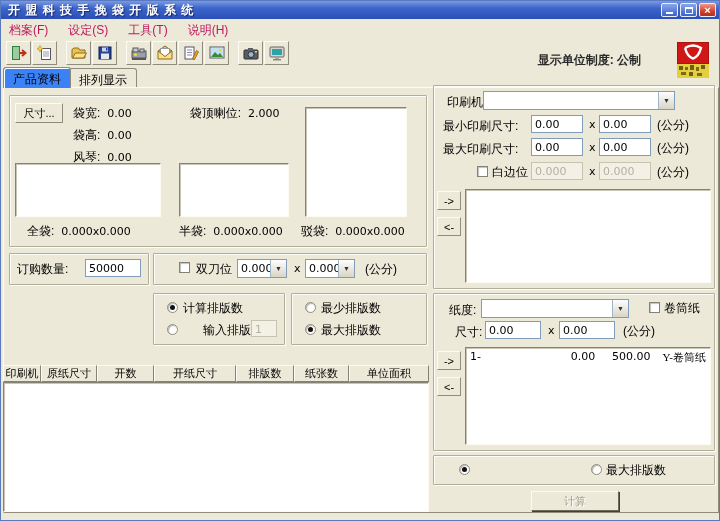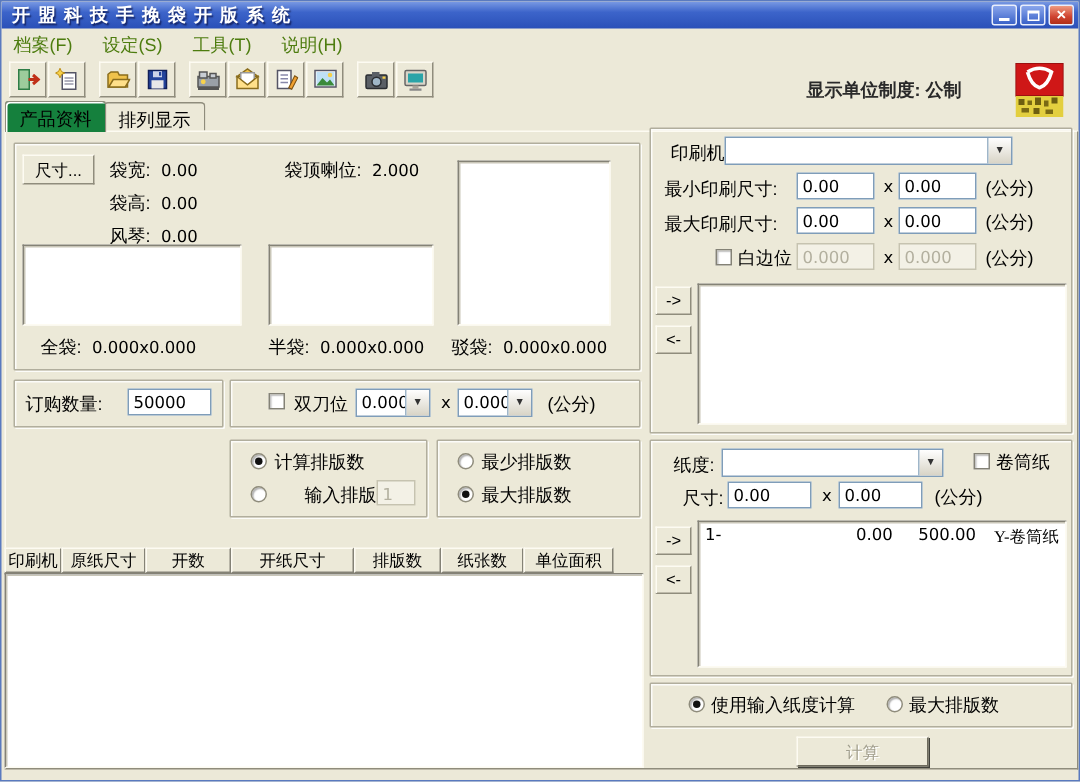--- a/index.html
+++ b/index.html
@@ -14,36 +14,36 @@
   .winbtns { position:absolute; right:3px; top:2px; display:flex; gap:2px; }
   .wbtn { width:17px; height:14px; border:1px solid #e9eefc; border-radius:2px;
     display:flex; align-items:flex-end; justify-content:center; }
   .wbtn.min,.wbtn.max { background:linear-gradient(#8aa6ec,#3a62c8); }
   .wbtn.close { background:linear-gradient(#ef9a80,#cf4230 60%,#b03018); }
   .minbar { width:7px; height:2px; background:#fff; margin-bottom:2px; }
   .maxbox { width:8px; height:7px; border:1px solid #fff; border-top-width:2px; margin-bottom:2px; }
   .xglyph { color:#fff; font-size:11px; font-weight:bold; line-height:13px; align-self:center; }
   
   .menubar { position:absolute; left:0; top:18px; width:100%; height:20px;
-    display:flex; gap:20px; padding:3px 8px; color:#4d7c0f; }
+    display:flex; gap:20px; padding:3px 8px; color:#be185d; }
   .menu-item { cursor:default; white-space:nowrap; }
   
   .toolbar { position:absolute; left:0; top:38px; width:100%; height:28px;
     display:flex; align-items:center; padding-left:5px; }
   .tbtn { width:25px; height:24px; background:#ece9d8; border:1px solid;
     border-color:#fdfbf2 #8f8c7c #8f8c7c #fdfbf2; display:flex; align-items:center;
     justify-content:center; margin-right:1px; }
   .tgap { width:8px; }
   
   .status { position:absolute; left:470px; top:51px; width:170px; text-align:right;
     font-weight:bold; color:#2a2a2a; white-space:nowrap; }
   
   .tab { position:absolute; top:67px; height:20px; padding:3px 9px; background:#ece9d8;
     border:1px solid #8f8c7c; border-bottom:none; border-radius:3px 3px 0 0; white-space:nowrap; }
-  .tab.active { background:#15803d; top:66px; height:21px; z-index:3; box-shadow:inset 1px 1px 0 #fff; }
+  .tab.active { background:#3b82f6; top:66px; height:21px; z-index:3; box-shadow:inset 1px 1px 0 #fff; }
   .pane { position:absolute; left:2px; top:86px; width:716px; height:426px;
     border:1px solid; border-color:#fdfbf2 #8f8c7c #8f8c7c #fdfbf2; background:#ece9d8; }
   
   .group { position:absolute; border:1px solid #b1ae9d; border-radius:1px;
     box-shadow:inset 1px 1px 0 rgba(255,255,255,.85), 1px 1px 0 rgba(255,255,255,.85); }
   .sunkwhite { position:absolute; background:#fff; border:1px solid;
     border-color:#848276 #fdfbf2 #fdfbf2 #848276; box-shadow:inset 1px 1px 0 #c9c6b8; }
   .input { position:absolute; background:#fff; border:1px solid #7f9db9; height:18px;
     padding:2px 3px; font-size:11px; font-family:"DejaVu Sans",sans-serif; overflow:hidden; white-space:nowrap; }
   .input.disabled { background:#f3f1e6; color:#b3b09f; border-color:#c6c3b0; }
@@ -287,21 +287,21 @@
   <div class="radio on" style="left:304px;top:323px;"></div>
   <span class="txt" style="left:320px;top:321px;">最大排版数</span>
 
   <div class="thead">
     <div class="th" style="width:38px;">印刷机</div>
     <div class="th" style="width:56px;">原纸尺寸</div>
     <div class="th" style="width:57px;">开数</div>
     <div class="th" style="width:82px;">开纸尺寸</div>
     <div class="th" style="width:58px;">排版数</div>
     <div class="th" style="width:55px;">纸张数</div>
-    <div class="th" style="width:60px;">单位面积</div>
+    <div class="th" style="width:80px;">单位面积</div>
   </div>
   <div class="sunkwhite" style="left:2px;top:381px;width:426px;height:130px;"></div>
 
   <div class="group" style="left:432px;top:84px;width:282px;height:204px;"></div>
   <span class="txt" style="left:446px;top:93px;">印刷机:</span>
   <div class="combo" style="left:482px;top:90px;width:192px;">
     <span class="cval"></span>
     <span class="cbtn">▼</span>
   </div>
   <span class="txt" style="left:442px;top:117px;">最小印刷尺寸:</span>
@@ -351,21 +351,20 @@
     <div class="plrow">
       <span class="c1">1-</span>
       <span class="c2">0.00</span>
       <span class="c3">500.00</span>
       <span class="c4">Y-卷筒纸</span>
     </div>
   </div>
 
   <div class="group" style="left:432px;top:454px;width:282px;height:30px;"></div>
   <div class="radio on" style="left:458px;top:463px;"></div>
-  <span class="txt" style="left:473px;top:461px;">使用输入纸度计算</span>
   <div class="radio" style="left:590px;top:463px;"></div>
   <span class="txt" style="left:605px;top:461px;">最大排版数</span>
 
   <div class="btn disabled" style="left:530px;top:490px;width:88px;height:20px;">
     <span>计算</span>
   </div>
 
 </div>
 
 </body></html>

